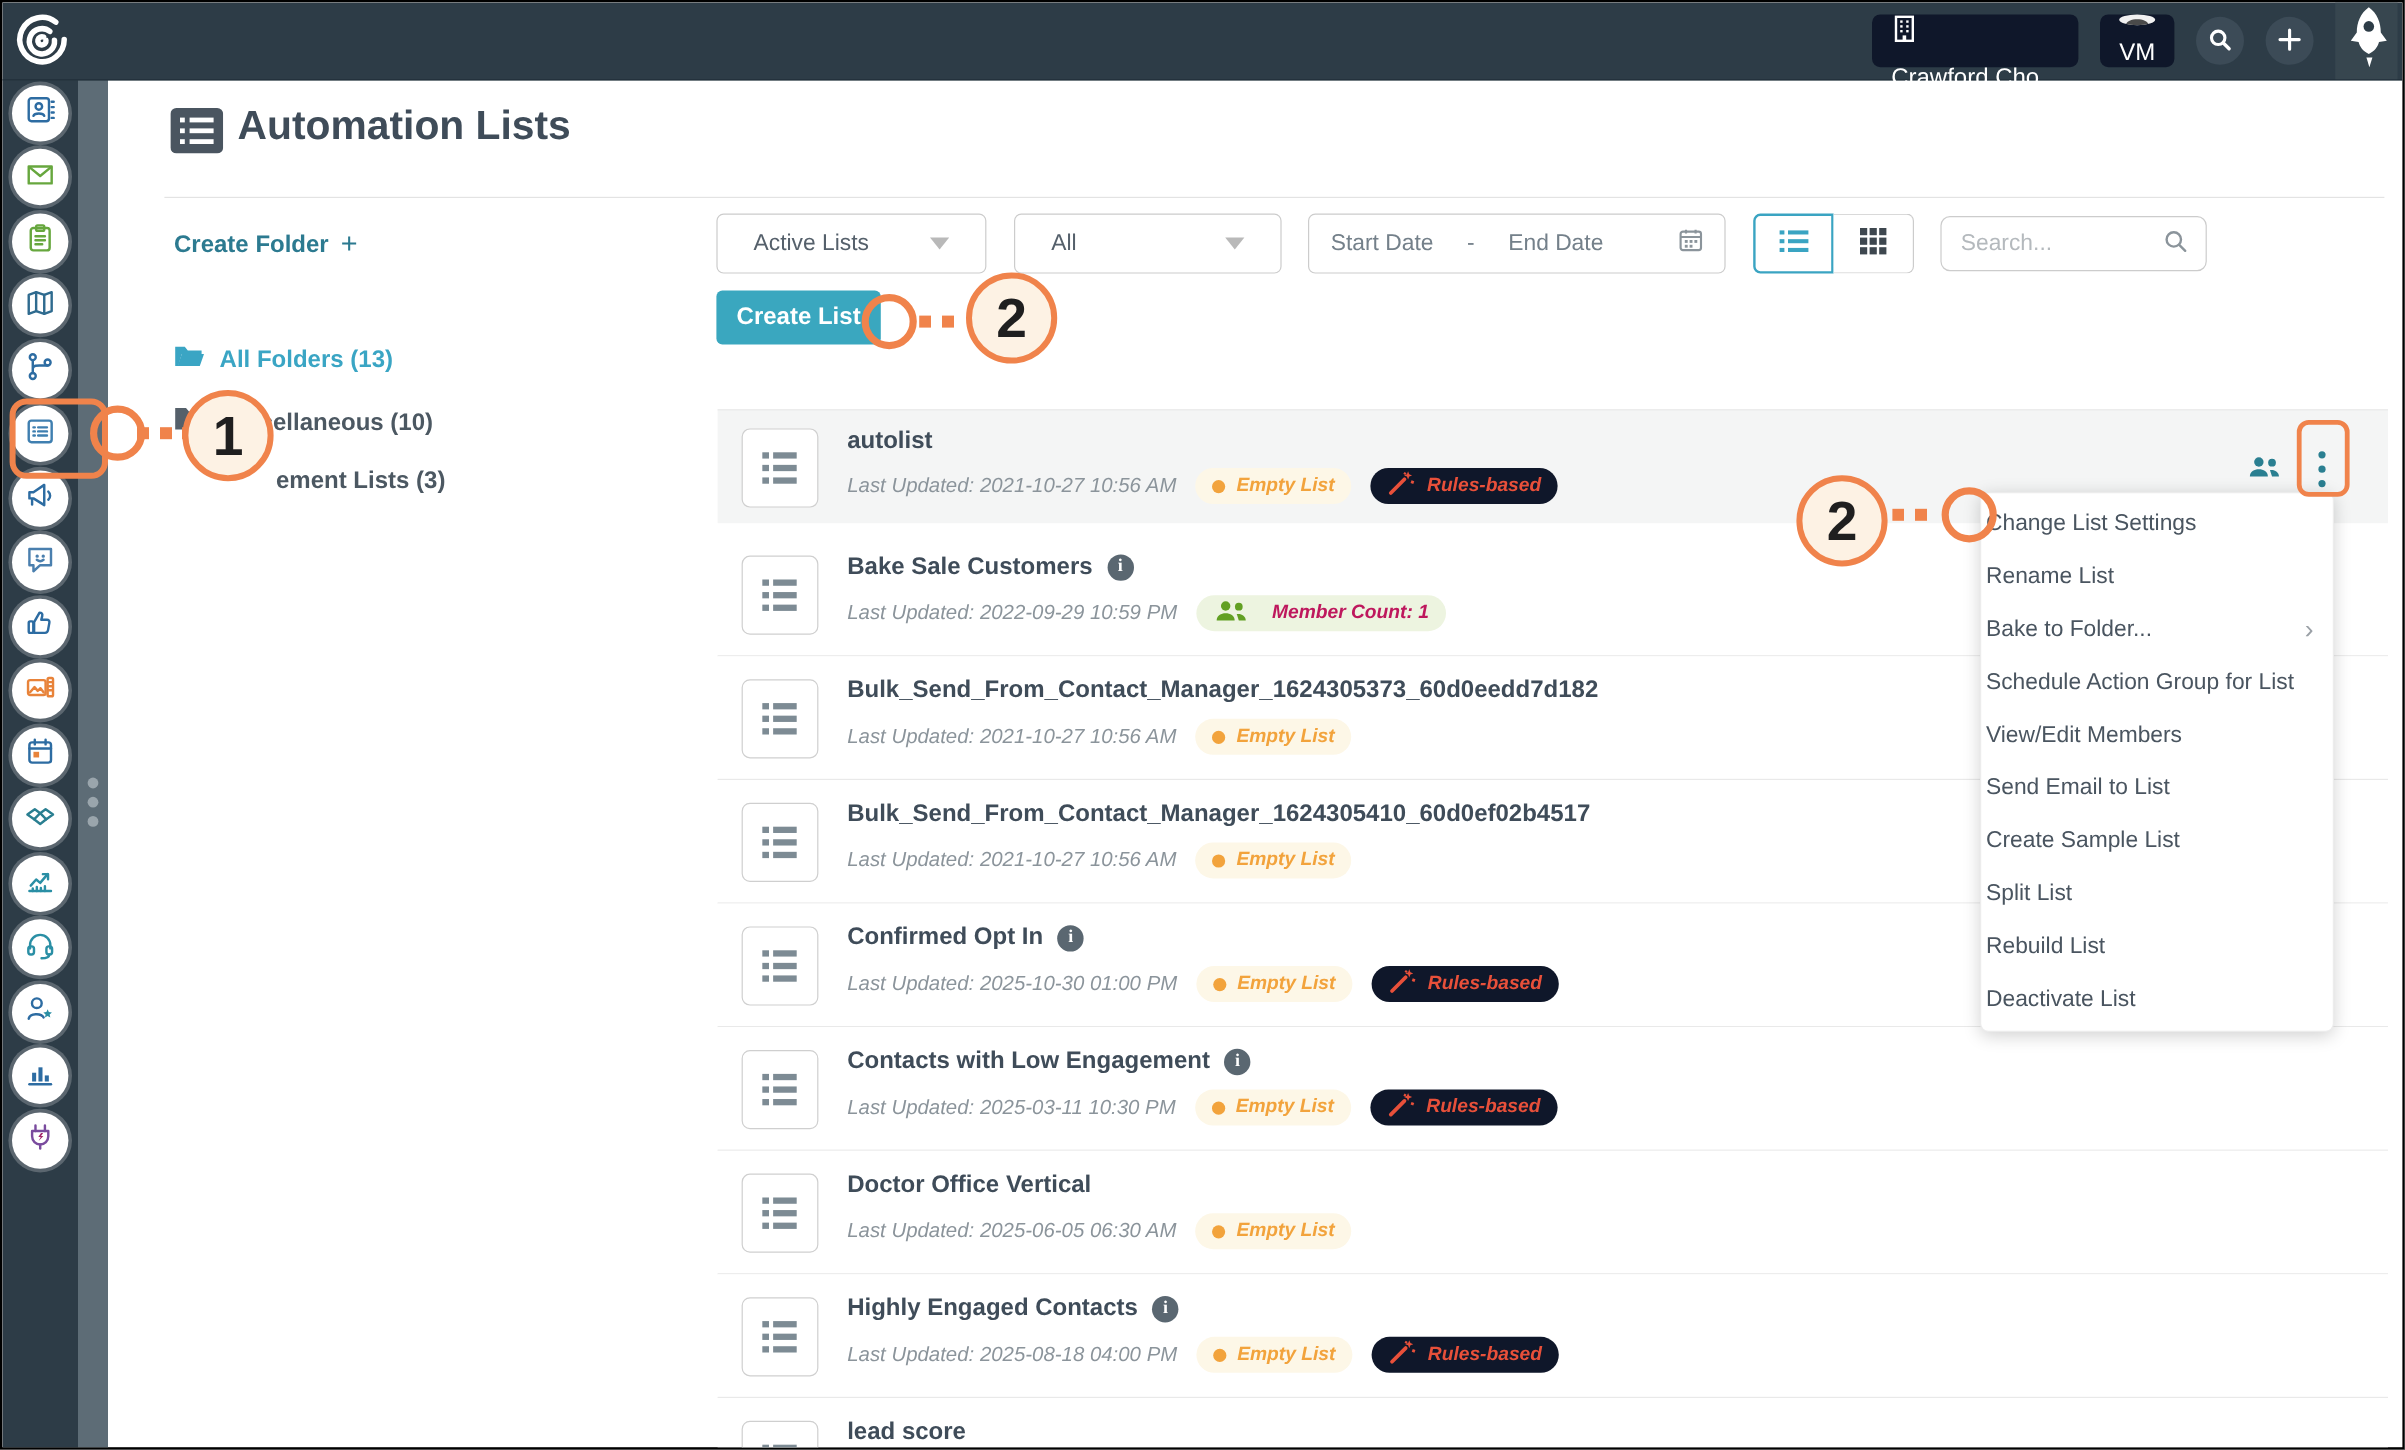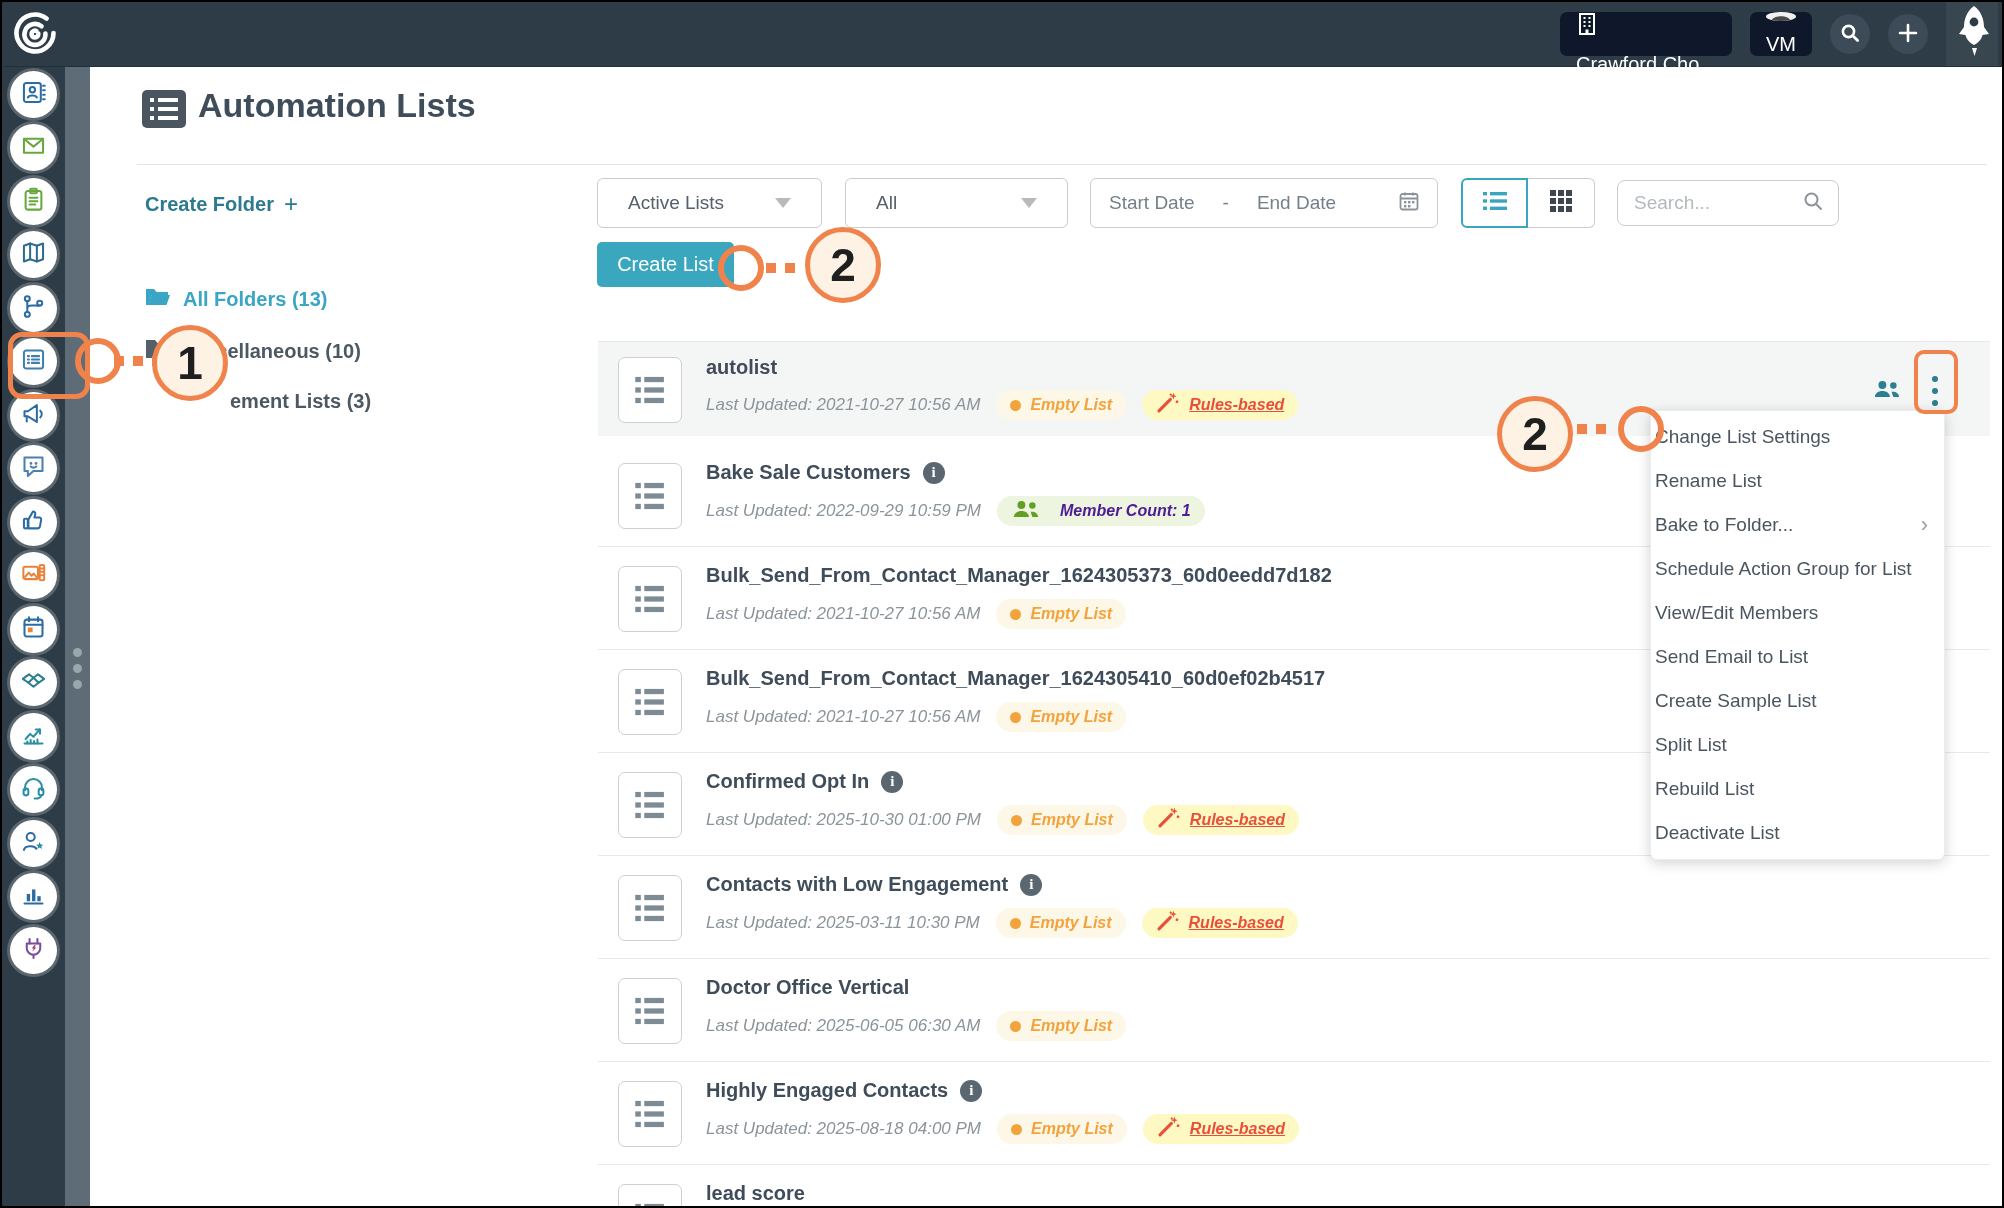--- a/index.html
+++ b/index.html
@@ -47,43 +47,43 @@
   .toggle-group{left:1459px;top:176px;width:134px;height:50px;display:flex;}
   .tg-btn{width:67px;height:50px;box-sizing:border-box;display:flex;align-items:center;justify-content:center;background:#fff;cursor:pointer;}
   .tg-list{border:2px solid #3aa4c2;border-radius:6px 0 0 6px;}
   .tg-grid{border:1px solid #ccc;border-left:none;border-radius:0 6px 6px 0;}
   .searchbox{left:1615px;top:178px;width:222px;height:46px;border:1px solid #ccc;border-radius:8px;display:flex;align-items:center;
              padding:0 14px;box-sizing:border-box;gap:8px;}
   .searchbox input{border:none;outline:none;flex:1;font-size:19px;color:#555;font-family:inherit;min-width:0;}
   .searchbox input::placeholder{color:#b4b9bd;}
 
   .create-list-btn{left:595px;top:240px;width:137px;height:45px;background:#3aa7bf;color:#fff;border:none;border-radius:5px;
-                   font-size:20px;font-weight:400;font-family:inherit;cursor:pointer;}
+                   font-size:20px;font-weight:700;font-family:inherit;cursor:pointer;}
 
   
   .rows{left:596px;top:339px;width:1392px;}
   .lrow{position:relative;width:1392px;height:102px;border-bottom:1px solid #e9e9e9;background:#fff;cursor:pointer;}
   .lrow.selected{height:94px;background:#f4f5f5;border-top:1px solid #e9e9e9;border-bottom:none;margin-bottom:8px;}
   .lrow.partial{border-bottom:none;}
   .licon{position:absolute;left:20px;top:19px;width:62px;height:64px;background:#fff;border:1px solid #cfcfcf;border-radius:7px;
          display:flex;align-items:center;justify-content:center;}
   .lrow.selected .licon{top:15px;}
   .ltitle{position:absolute;left:108px;top:17px;font-size:20px;font-weight:700;color:#3f4c59;display:flex;align-items:center;gap:12px;}
   .lrow.selected .ltitle{top:14px;}
   .info-dot{width:22px;height:22px;border-radius:50%;background:#5a6771;color:#fff;font-size:15px;font-weight:700;
             display:inline-flex;align-items:center;justify-content:center;font-family:"Liberation Serif",serif;}
   .lmeta{position:absolute;left:108px;top:52px;display:flex;align-items:center;gap:16px;}
   .lrow.selected .lmeta{top:48px;}
   .updated{font-size:17px;font-style:italic;color:#8b949b;}
   .pill{display:inline-flex;align-items:center;gap:9px;height:30px;padding:0 14px;border-radius:15px;
         font-size:16px;font-style:italic;font-weight:700;}
   .pill-empty{background:#fdf7e7;color:#f2a33c;}
   .pill-empty .dot{width:11px;height:11px;border-radius:50%;background:#f2a33c;}
-  .pill-rules{background:#fef9c3;color:#e8503a;text-decoration:underline;}
-  .pill-members{background:#edf4e0;color:#4c1d95;gap:19px;}
+  .pill-rules{background:#0f172a;color:#e8503a;}
+  .pill-members{background:#edf4e0;color:#be185d;gap:19px;}
   .row-actions{position:absolute;right:44px;top:28px;display:flex;align-items:center;gap:22px;}
   .kebab{display:flex;flex-direction:column;gap:6px;padding:6px 8px;cursor:pointer;}
   .kebab span{width:6px;height:6px;border-radius:50%;background:#2a7f91;}
 
   
   .menu{left:1648px;top:408px;width:295px;background:#fff;border:1px solid #ececec;border-radius:7px;
         box-shadow:0 3px 14px rgba(0,0,0,0.18);z-index:20;padding:4px 0;box-sizing:border-box;}
   .menu-item{height:44px;display:flex;align-items:center;justify-content:space-between;padding:0 16px 0 4px;
              font-size:19px;color:#4a5560;cursor:pointer;}
   .menu-item .chev{color:#9aa0a6;font-size:22px;}

